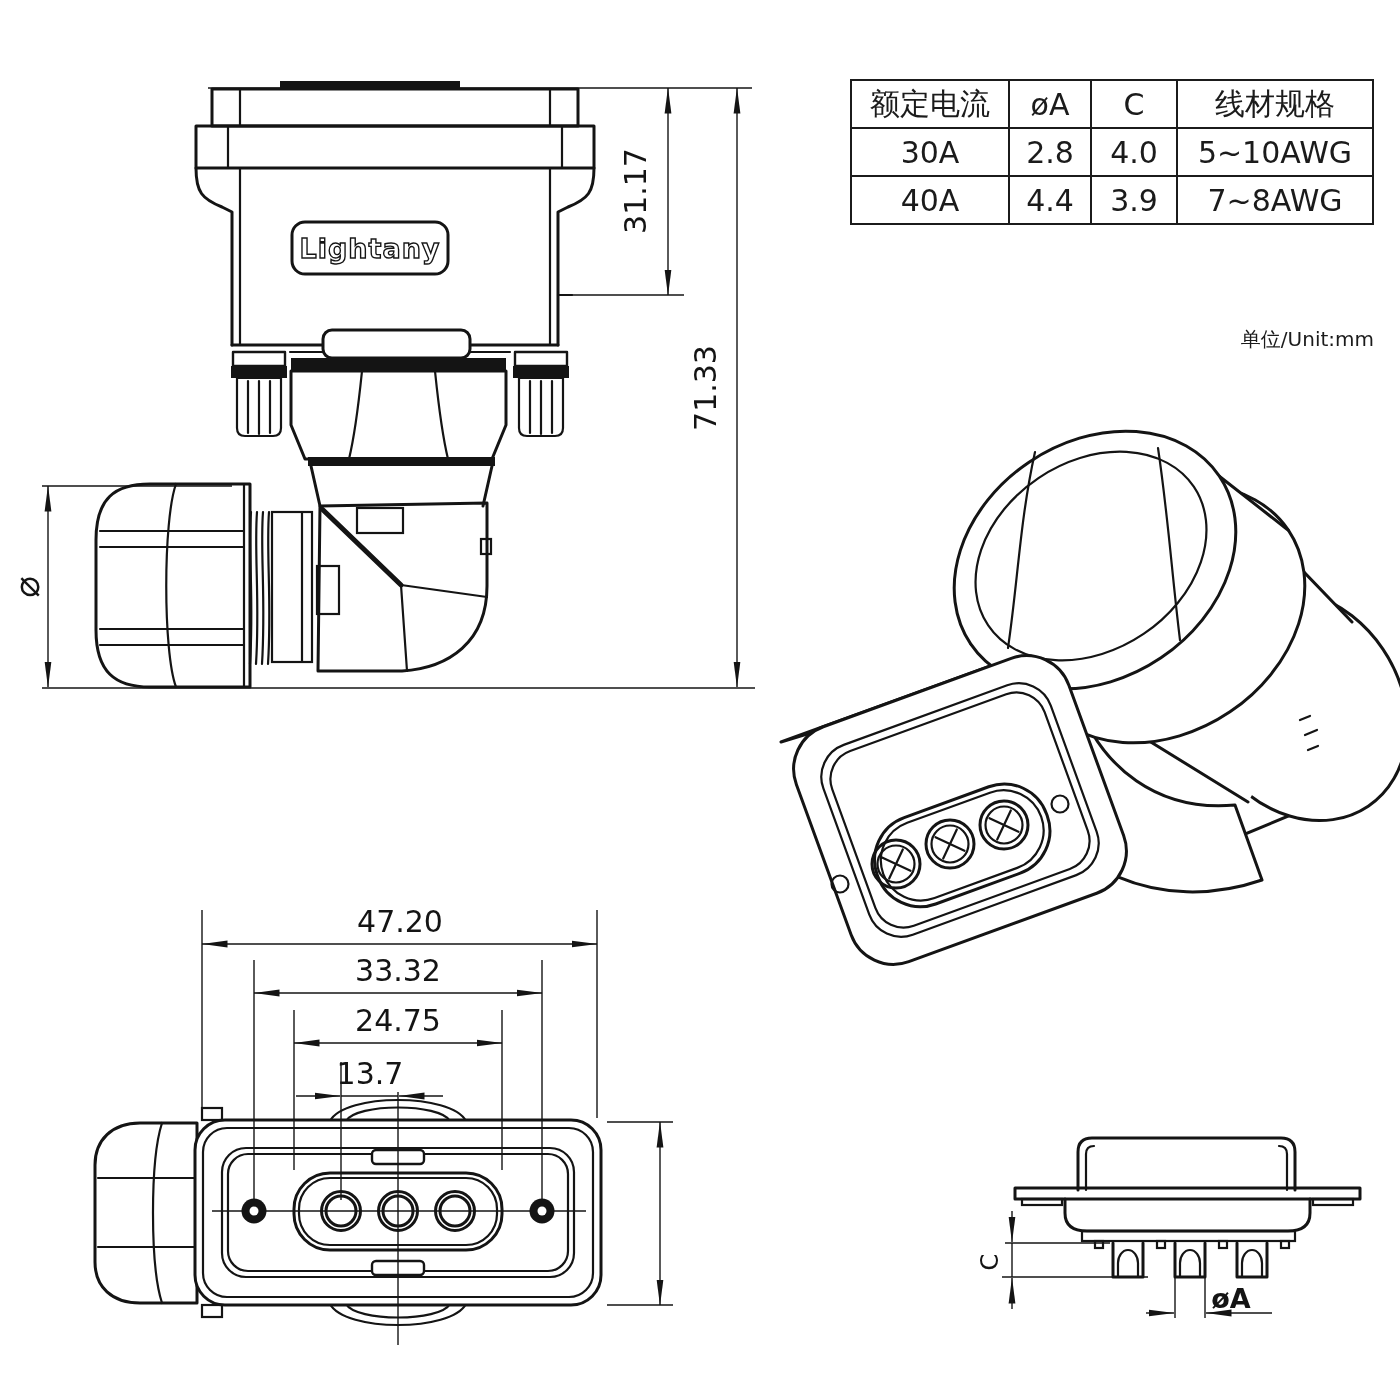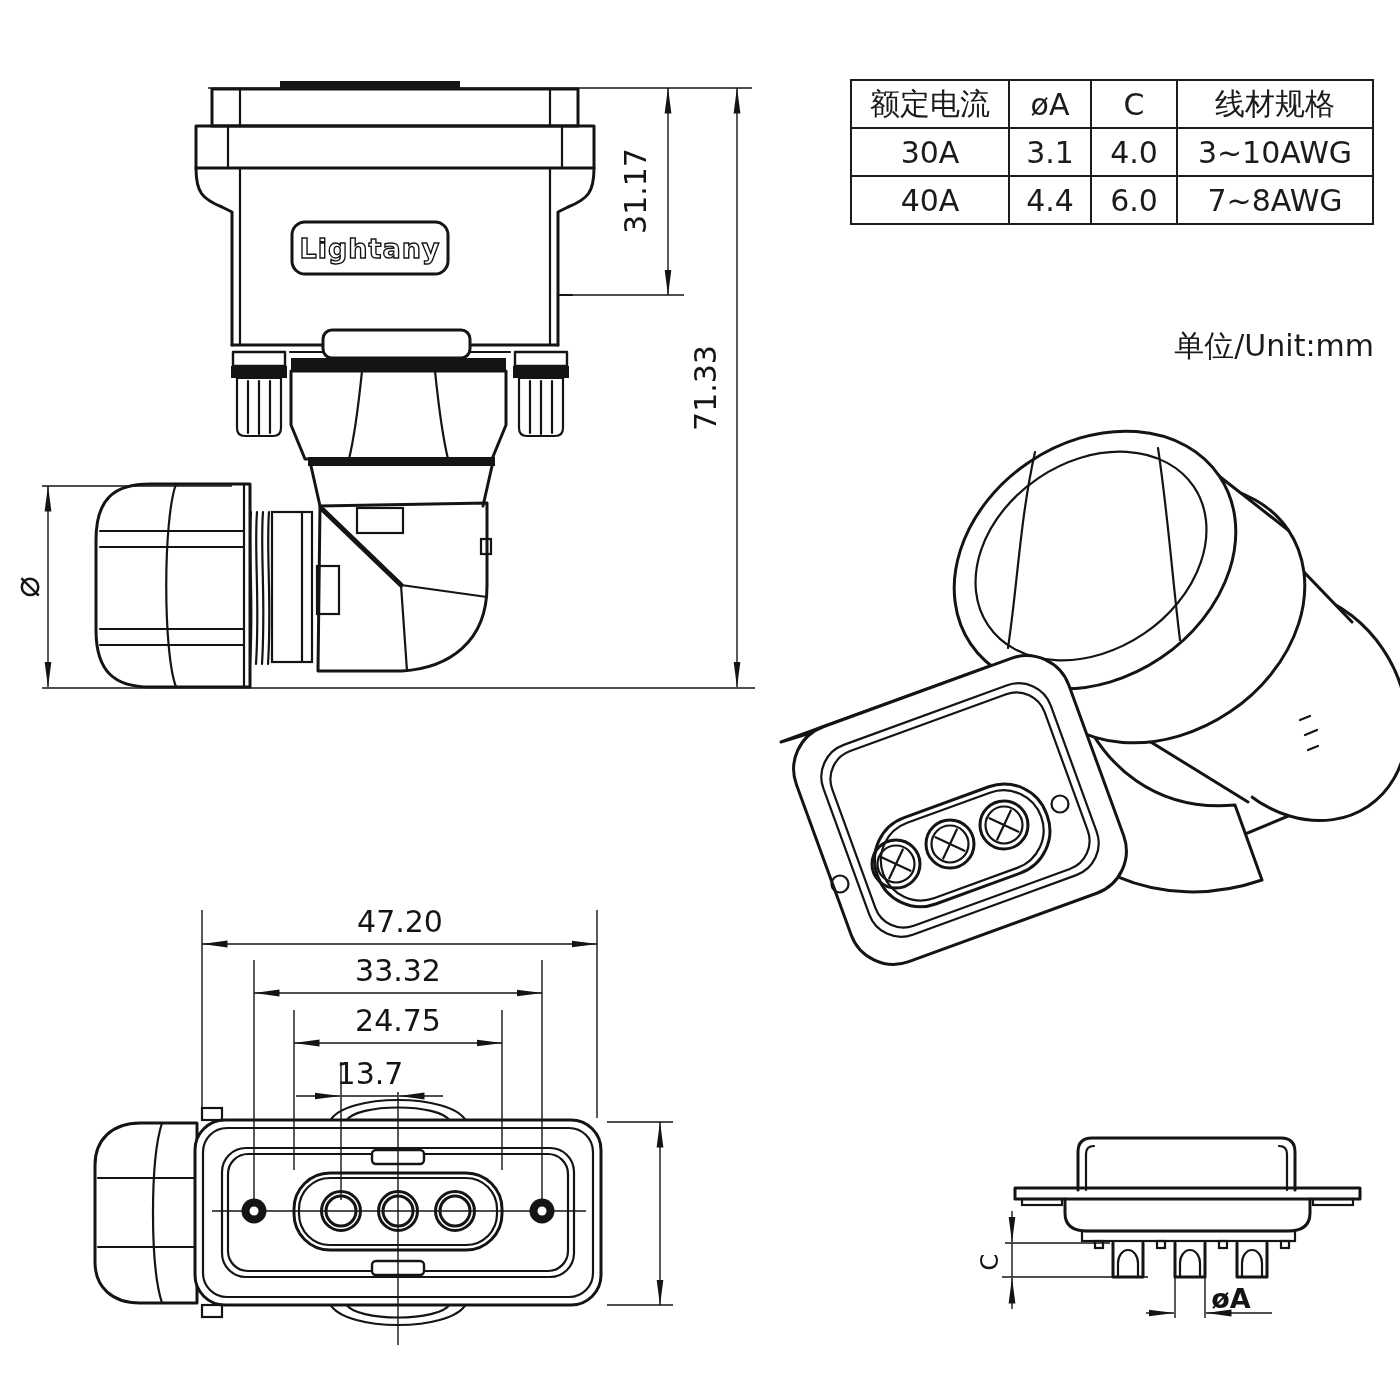--- a/index.html
+++ b/index.html
@@ -12,21 +12,21 @@
   .ln1{stroke:#141414;stroke-width:1.4;fill:none;}
   .blk{fill:#141414;stroke:none;}
   .wht{fill:#ffffff;stroke:#141414;stroke-width:3;stroke-linejoin:round;}
   .wht2{fill:#ffffff;stroke:#141414;stroke-width:2.4;stroke-linejoin:round;}
   .dimtxt{font-size:30px;}
   .spec-table{position:absolute;left:850px;top:79px;border-collapse:collapse;
               table-layout:fixed;background:#fff;}
   .spec-table td{border:2.6px solid #1b1b1b;text-align:center;height:46px;
                  font-size:30px;padding:0 0;white-space:nowrap;}
   .unit-note{position:absolute;left:850px;top:326px;width:524px;text-align:right;
-             font-size:30px;}
+             font-size:20px;}
   .watermark{opacity:0.07;font-weight:bold;}
 </style>
 </head>
 <body>
 
 <div class="canvas">
 
 <svg width="1400" height="1400" viewBox="0 0 1400 1400">
   <defs>
     <marker id="arw" viewBox="0 0 26 8" refX="25.5" refY="4" markerWidth="26" markerHeight="8" markerUnits="userSpaceOnUse" orient="auto-start-reverse">
@@ -333,27 +333,27 @@
       </colgroup>
   <tbody>
         <tr>
     <td>额定电流</td>
     <td>øA</td>
     <td>C</td>
     <td>线材规格</td>
   </tr>
   <tr>
     <td>30A</td>
-    <td>3.1</td>
+    <td>2.8</td>
     <td>4.0</td>
-    <td>3~10AWG</td>
+    <td>5~10AWG</td>
   </tr>
   <tr>
     <td>40A</td>
     <td>4.4</td>
-    <td>6.0</td>
+    <td>3.9</td>
     <td>7~8AWG</td>
   </tr>
 </tbody>
     </table>
 <div class="unit-note">单位/Unit:mm</div>
 
 </div>
 
 </body></html>

